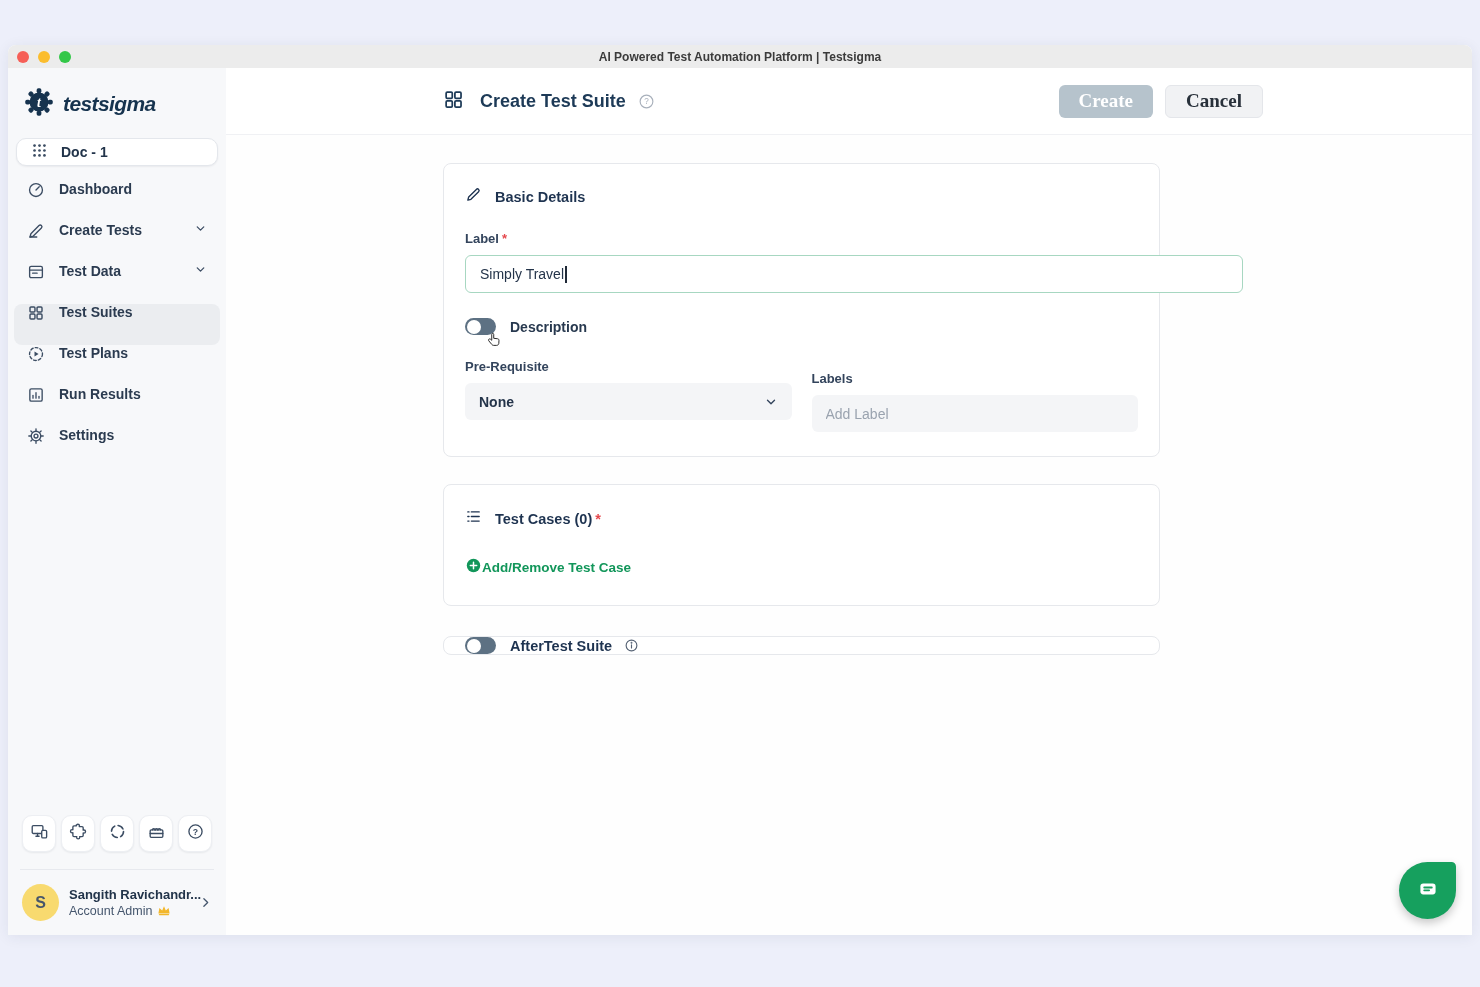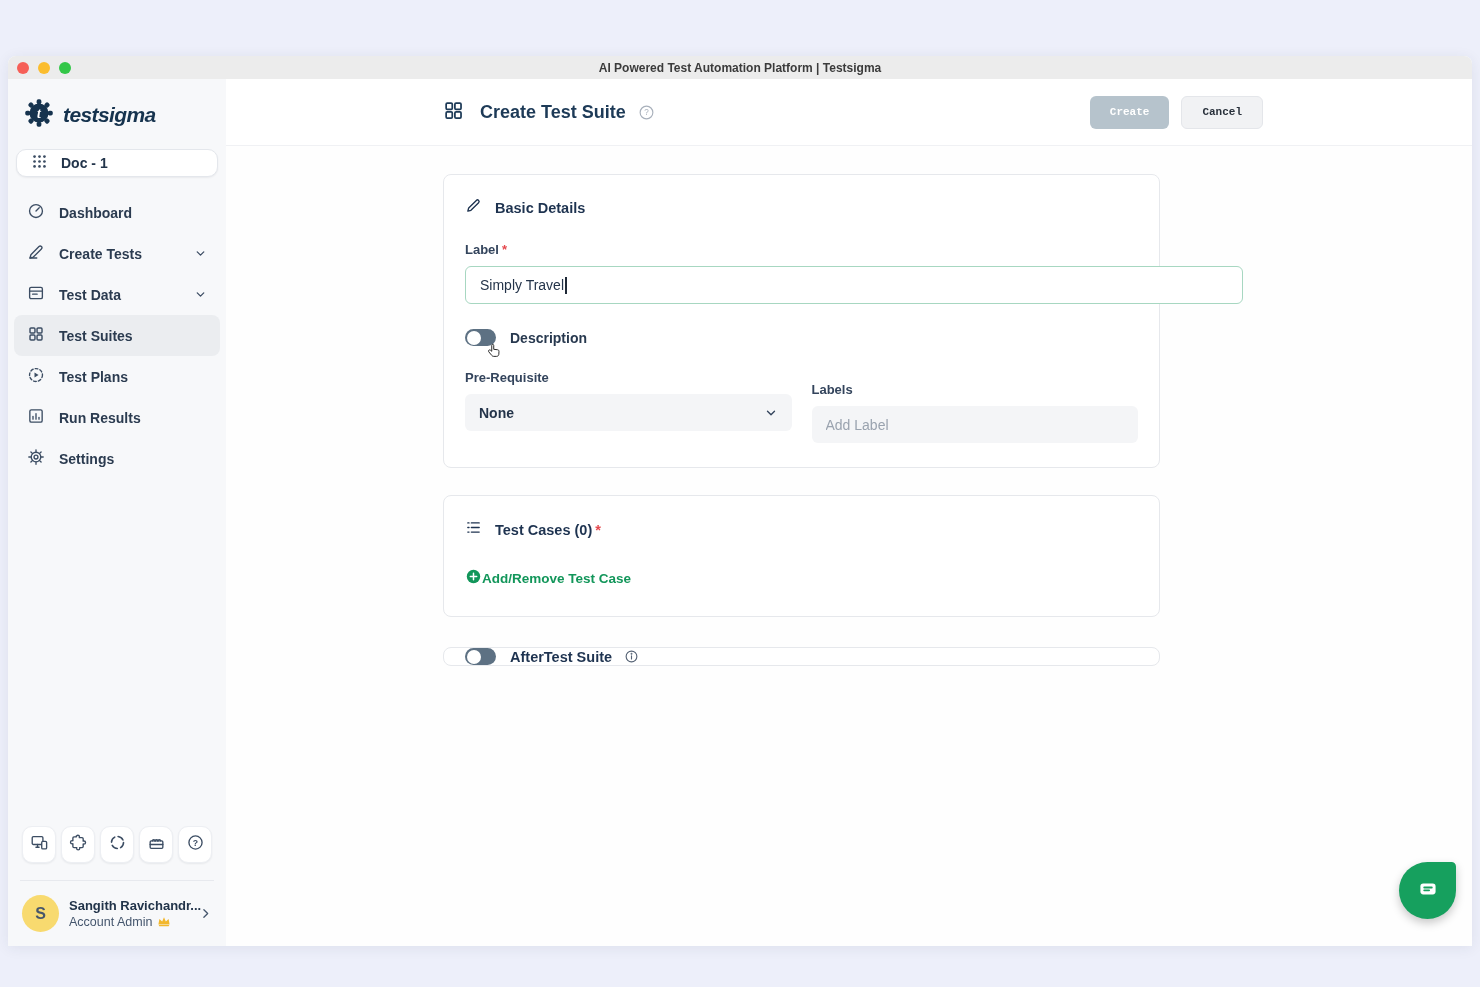--- a/index.html
+++ b/index.html
@@ -5,21 +5,21 @@
   * { margin:0; padding:0; box-sizing:border-box; }
   html,body { width:1480px; height:987px; }
   body {
     background:#edeffa;
     font-family:"Liberation Sans", sans-serif;
     position:relative;
     overflow:hidden;
     color:#22344a;
   }
   .window {
-    position:absolute; left:8px; top:56px; width:1464px; height:890px;
+    position:absolute; left:8px; top:45px; width:1464px; height:890px;
     border-radius:8px 8px 0 0; overflow:hidden;
     display:flex; flex-direction:column;
     box-shadow:0 2px 14px rgba(40,50,80,.08);
     background:#fff;
   }
   
   .titlebar {
     flex:0 0 23px; background:#ececec; position:relative;
     display:flex; align-items:center;
   }
@@ -42,21 +42,21 @@
   .brand { display:flex; align-items:center; gap:9px; padding:19px 16px 15px 16px; }
   .brand-name { font-size:21px; font-weight:bold; font-style:italic; color:#16334e; letter-spacing:-0.6px; }
   .project-pill {
     margin:2px 8px 6px 8px; background:#fff; border:1px solid #e4e7ec; border-radius:10px;
     height:28px; display:flex; align-items:center; gap:13px; padding:0 14px;
     box-shadow:0 1px 2px rgba(16,24,40,.06);
   }
   .project-label { font-size:14px; font-weight:bold; color:#22344a; }
   .nav { padding:9px 6px; display:flex; flex-direction:column; }
   .nav-item {
-    height:41px; display:flex; align-items:center; gap:14px; padding:0 13px;
+    height:41px; display:flex; gap:14px; padding:0 13px;
     border-radius:8px; color:#2b3b50; font-size:14px; font-weight:600; cursor:pointer;
   }
   .nav-item.active { background:#ebedf0; }
   .nav-chevron { margin-left:auto; display:flex; }
   .sidebar-bottom { margin-top:auto; padding:0 10px 14px 10px; }
   .util-row { display:flex; gap:5px; padding:0 4px; }
   .util-btn {
     width:37px; height:37px; background:#fff; border:1px solid #edeff3; border-radius:10px;
     display:flex; align-items:center; justify-content:center;
     box-shadow:0 1px 2px rgba(16,24,40,.07); cursor:pointer;
@@ -74,21 +74,21 @@
   .user-chevron { margin-left:auto; display:flex; }
 
   
   .main-header {
     flex:0 0 67px; border-bottom:1px solid #f0f1f4; background:#fff;
     display:flex; align-items:center; padding:0 209px 0 217px;
   }
   .page-title { font-size:18px; font-weight:bold; color:#1d3a57; margin-left:16px; }
   .title-help { margin-left:12px; display:flex; }
   .header-actions { margin-left:auto; display:flex; gap:12px; }
-  .btn { font-family:Liberation Mono, monospace; font-size:11px; font-weight:bold; border-radius:6px; padding:0 20px; height:33px; cursor:pointer; }
+  .btn { font-family:Liberation Serif, serif; font-size:19px; font-weight:bold; border-radius:6px; padding:0 20px; height:33px; cursor:pointer; }
   .btn-create { background:#b6c3cc; color:#fff; border:none; }
   .btn-cancel { background:#f1f2f4; color:#28303a; border:1px solid #e4e6ea; }
 
   
   .content { flex:1; padding:28px 0 0 217px; overflow:hidden; }
   .card {
     width:717px; background:#fff; border:1px solid #e6e8ec; border-radius:8px;
   }
   .card-basic { padding:22px 21px 24px 21px; margin-bottom:27px; }
   .card-head { display:flex; align-items:center; gap:13px; }

